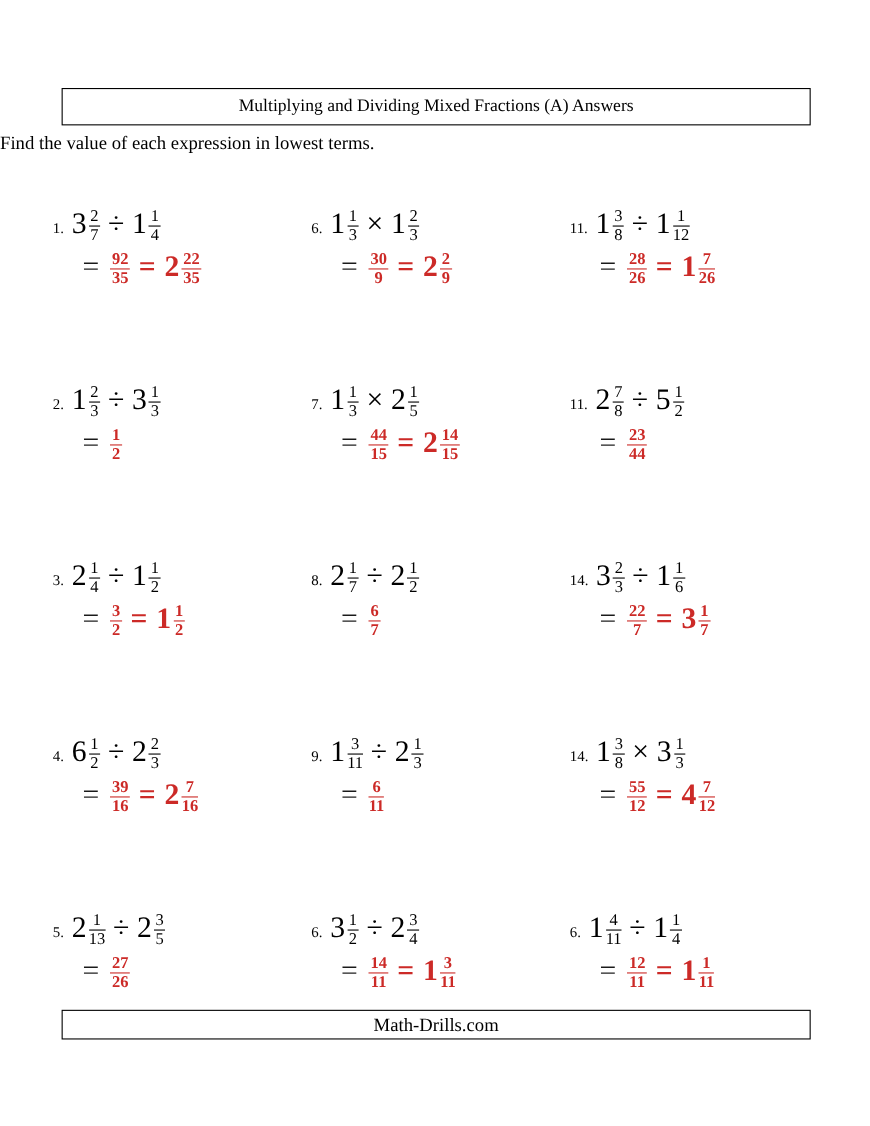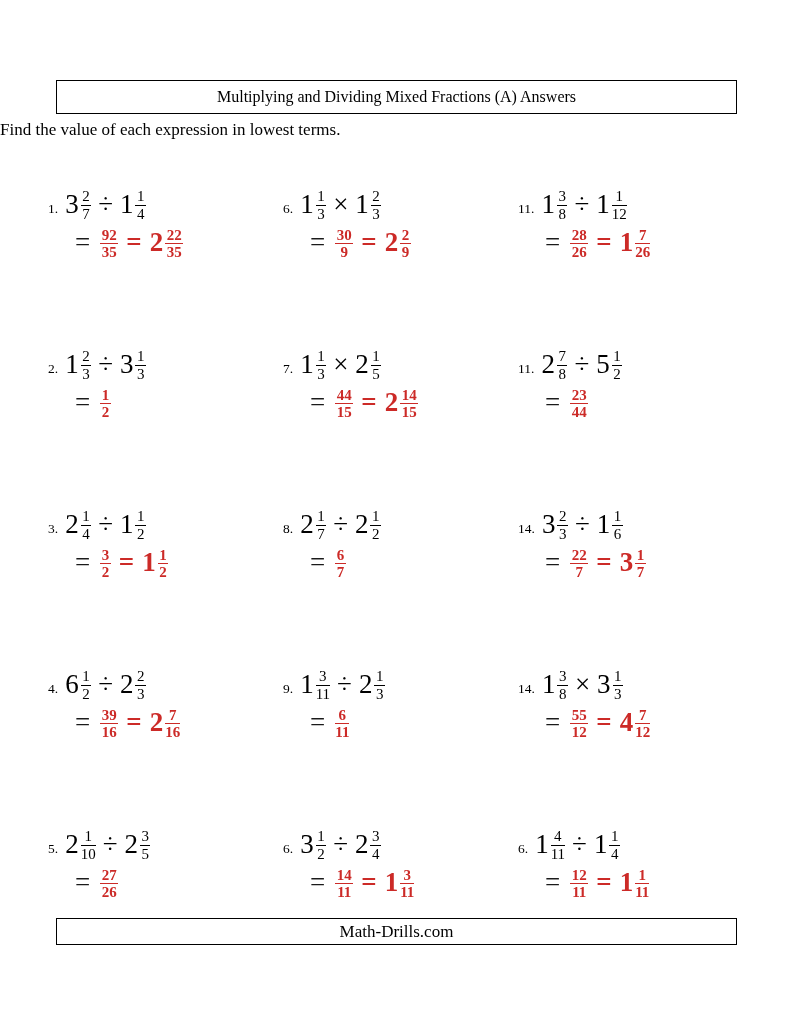--- a/index.html
+++ b/index.html
@@ -63,21 +63,21 @@
     </div>
     <div class="problem">
       <div class="expr-line"><span class="pnum">3.</span><span class="whole">2</span><span class="frac"><span class="n">1</span><span class="d">4</span></span><span class="op">÷</span><span class="whole">1</span><span class="frac"><span class="n">1</span><span class="d">2</span></span></div>
       <div class="ans-line"><span class="eq blk">=</span><span class="red"><span class="frac"><span class="n">3</span><span class="d">2</span></span></span><span class="eq red">=</span><span class="red"><span class="whole">1</span><span class="frac"><span class="n">1</span><span class="d">2</span></span></span></div>
     </div>
     <div class="problem">
       <div class="expr-line"><span class="pnum">4.</span><span class="whole">6</span><span class="frac"><span class="n">1</span><span class="d">2</span></span><span class="op">÷</span><span class="whole">2</span><span class="frac"><span class="n">2</span><span class="d">3</span></span></div>
       <div class="ans-line"><span class="eq blk">=</span><span class="red"><span class="frac"><span class="n">39</span><span class="d">16</span></span></span><span class="eq red">=</span><span class="red"><span class="whole">2</span><span class="frac"><span class="n">7</span><span class="d">16</span></span></span></div>
     </div>
     <div class="problem">
-      <div class="expr-line"><span class="pnum">5.</span><span class="whole">2</span><span class="frac"><span class="n">1</span><span class="d">10</span></span><span class="op">÷</span><span class="whole">2</span><span class="frac"><span class="n">3</span><span class="d">5</span></span></div>
+      <div class="expr-line"><span class="pnum">5.</span><span class="whole">2</span><span class="frac"><span class="n">1</span><span class="d">13</span></span><span class="op">÷</span><span class="whole">2</span><span class="frac"><span class="n">3</span><span class="d">5</span></span></div>
       <div class="ans-line"><span class="eq blk">=</span><span class="red"><span class="frac"><span class="n">27</span><span class="d">26</span></span></span></div>
     </div>
     <div class="problem">
       <div class="expr-line"><span class="pnum">6.</span><span class="whole">1</span><span class="frac"><span class="n">1</span><span class="d">3</span></span><span class="op">×</span><span class="whole">1</span><span class="frac"><span class="n">2</span><span class="d">3</span></span></div>
       <div class="ans-line"><span class="eq blk">=</span><span class="red"><span class="frac"><span class="n">30</span><span class="d">9</span></span></span><span class="eq red">=</span><span class="red"><span class="whole">2</span><span class="frac"><span class="n">2</span><span class="d">9</span></span></span></div>
     </div>
     <div class="problem">
       <div class="expr-line"><span class="pnum">7.</span><span class="whole">1</span><span class="frac"><span class="n">1</span><span class="d">3</span></span><span class="op">×</span><span class="whole">2</span><span class="frac"><span class="n">1</span><span class="d">5</span></span></div>
       <div class="ans-line"><span class="eq blk">=</span><span class="red"><span class="frac"><span class="n">44</span><span class="d">15</span></span></span><span class="eq red">=</span><span class="red"><span class="whole">2</span><span class="frac"><span class="n">14</span><span class="d">15</span></span></span></div>
     </div>

